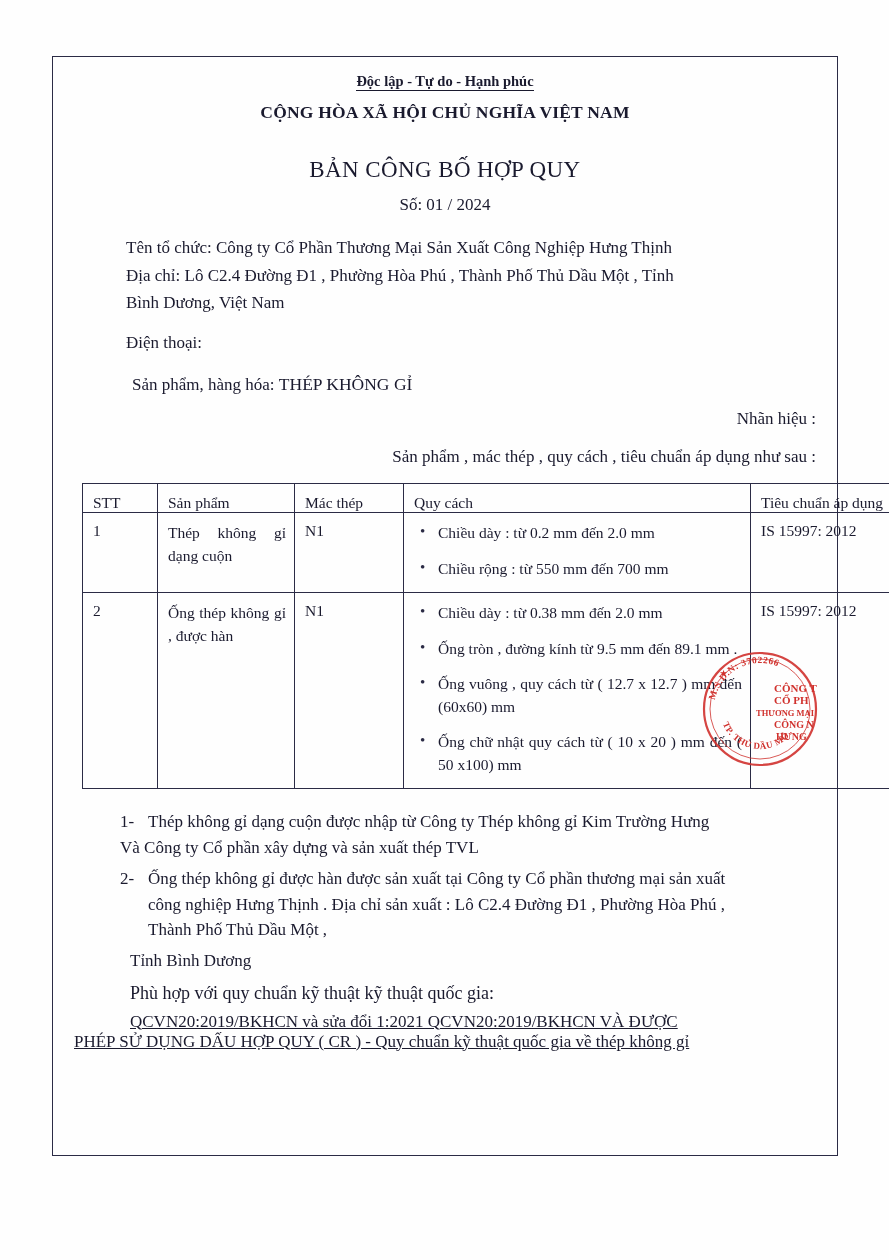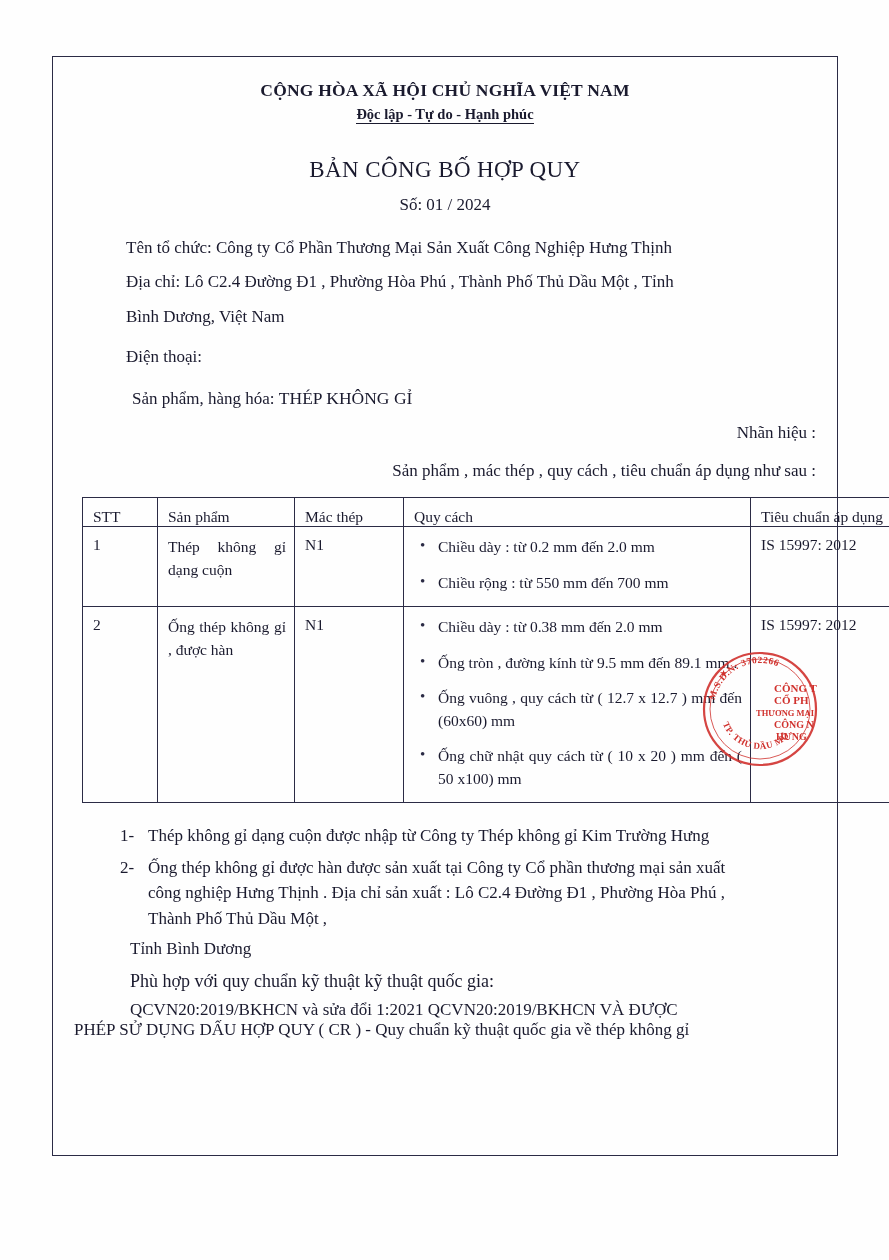--- a/index.html
+++ b/index.html
@@ -67,21 +67,21 @@
     font-size: 17px;
     margin-top: 12px;
   }
   .field-block {
     margin-top: 20px;
     font-size: 17px;
     line-height: 1.55;
     padding-left: 52px;
     padding-right: 8px;
   }
-  .field-row { margin-bottom: 2px; margin-top: 8px; }
+  .field-row { margin-bottom: 2px; }
   .field-row.tight { margin-bottom: 0; }
   .spaced { margin-top: 14px; }
   .prod-line { margin-top: 18px; font-size: 17px; padding-left: 58px; }
   .prod-line b { font-weight: normal; font-size: 17.5px; }
   .brand-line { margin-top: 14px; font-size: 17px; padding-left: 60px; text-align: right; }
   .intro-line { margin-top: 18px; font-size: 17px; padding-left: 66px; text-align: right; }
 
   table.spec {
     margin: 16px 0 0 8px;
     border-collapse: collapse;
@@ -144,20 +144,21 @@
   .note-body { padding-left: 28px; }
   .note-cont { padding-left: 0; }
   .tail-line { margin-top: 8px; font-size: 17px; padding-left: 56px; }
   .tail-line2 { margin-top: 12px; font-size: 18px; padding-left: 56px; }
   .qcvn {
     margin-top: 8px;
     font-size: 17px;
     padding-left: 56px;
     padding-right: 10px;
     text-align: justify;
+    text-decoration: underline;
   }
   .qcvn .second {
     padding-left: 0;
     margin-left: -56px;
   }
 
   
   .seal {
     position: absolute;
     right: -12px;
@@ -175,22 +176,22 @@
 </style>
 </head>
 <body>
 
 <div class="page">
 
   <div class="scan-frame"></div>
 
   <div class="content">
 
+    <div class="center motto"><span class="u">Độc lập - Tự do - Hạnh phúc</span></div>
     <div class="center nation">CỘNG HÒA XÃ HỘI CHỦ NGHĨA VIỆT NAM</div>
-    <div class="center motto"><span class="u">Độc lập - Tự do - Hạnh phúc</span></div>
 
     <div class="center doc-title">BẢN CÔNG BỐ HỢP QUY</div>
     <div class="center doc-number">Số: 01 / 2024</div>
 
     <div class="field-block">
       <div class="field-row">
         <span>Tên tổ chức: </span><span>Công ty Cổ Phần Thương Mại Sản Xuất Công Nghiệp Hưng Thịnh</span>
       </div>
       <div class="field-row tight">
         <span>Địa chỉ: </span><span>Lô C2.4 Đường Đ1 , Phường Hòa Phú , Thành Phố Thủ Dầu Một , Tỉnh</span>
@@ -254,20 +255,21 @@
           </td>
           <td class="col-std">IS 15997: 2012</td>
         </tr>
       </tbody>
     </table>
 
     <div class="notes">
       <div class="note-item">
         <span class="note-num">1-</span>
         <div class="note-body">Thép không gỉ dạng cuộn được nhập từ Công ty Thép không gỉ Kim Trường Hưng</div>
+        <div class="note-cont">Và Công ty Cổ phần xây dựng và sản xuất thép TVL</div>
       </div>
       <div class="note-item">
         <span class="note-num">2-</span>
         <div class="note-body">Ống thép không gỉ được hàn được sản xuất tại Công ty Cổ phần thương mại sản xuất</div>
         <div class="note-body">công nghiệp Hưng Thịnh . Địa chỉ sản xuất : Lô C2.4 Đường Đ1 , Phường Hòa Phú ,</div>
         <div class="note-body">Thành Phố Thủ Dầu Một ,</div>
       </div>
     </div>
 
     <div class="tail-line">Tỉnh Bình Dương</div>

